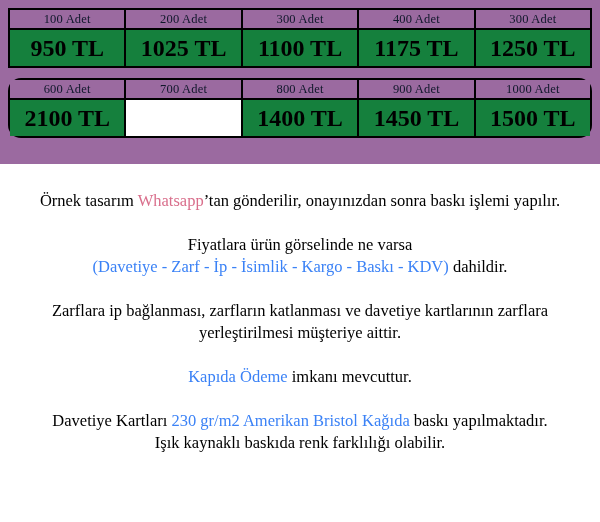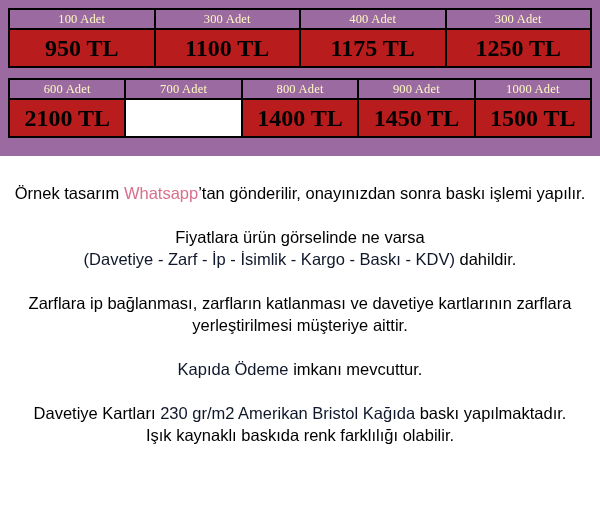--- a/index.html
+++ b/index.html
@@ -26,90 +26,95 @@
 
   .price-row {
     display: flex;
     width: 100%;
     box-sizing: border-box;
     border: 2px solid #000000;
     background: #ffffff;
     margin-bottom: 10px;
   }
   .price-row:last-child {
-    margin-bottom: 8px;
+    margin-bottom: 16px;
+    border-radius: 13px;
   }
 
   .price-cell {
     flex: 1 1 0;
     border-right: 2px solid #000000;
     box-sizing: border-box;
     display: flex;
     flex-direction: column;
   }
   .price-cell:last-child {
     border-right: none;
   }
 
   .qty {
     background: #9b6aa0;
-    color: #fef9c3;
+    color: #0f172a;
     text-align: center;
     font-family: "Liberation Serif", serif;
     font-size: 12.5px;
     line-height: 18px;
     height: 18px;
     border-bottom: 2px solid #000000;
     letter-spacing: 0.2px;
   }
 
   .amount {
-    background: #b91c1c;
+    background: #15803d;
     color: #000000;
     text-align: center;
     font-family: "Liberation Serif", serif;
     font-weight: bold;
     font-size: 24px;
     line-height: 36px;
     height: 36px;
   }
 
   
   #notes {
     padding: 26px 12px 0 12px;
     box-sizing: border-box;
     text-align: center;
   }
 
   .note {
-    font-family: Liberation Sans, sans-serif;
+    font-family: Liberation Serif, serif;
     font-size: 16.5px;
     line-height: 22px;
     color: #000000;
     margin: 0 0 22px 0;
   }
   .note-line {
     display: block;
   }
   .red {
-    color: #0f172a;
+    color: #3b82f6;
   }
   .hl {
     color: #d96f8c;
   }
 </style>
 </head>
 <body>
 
 <div id="price-block">
 
   <div class="price-row">
     <div class="price-cell">
       <div class="qty">100 Adet</div>
       <div class="amount">950 TL</div>
+    </div>
+    <div class="price-cell">
+      <div class="qty">200 Adet</div>
+      <div class="amount">1025 TL</div>
     </div>
     <div class="price-cell">
       <div class="qty">300 Adet</div>
       <div class="amount">1100 TL</div>
     </div>
     <div class="price-cell">
       <div class="qty">400 Adet</div>
       <div class="amount">1175 TL</div>
     </div>
     <div class="price-cell">

